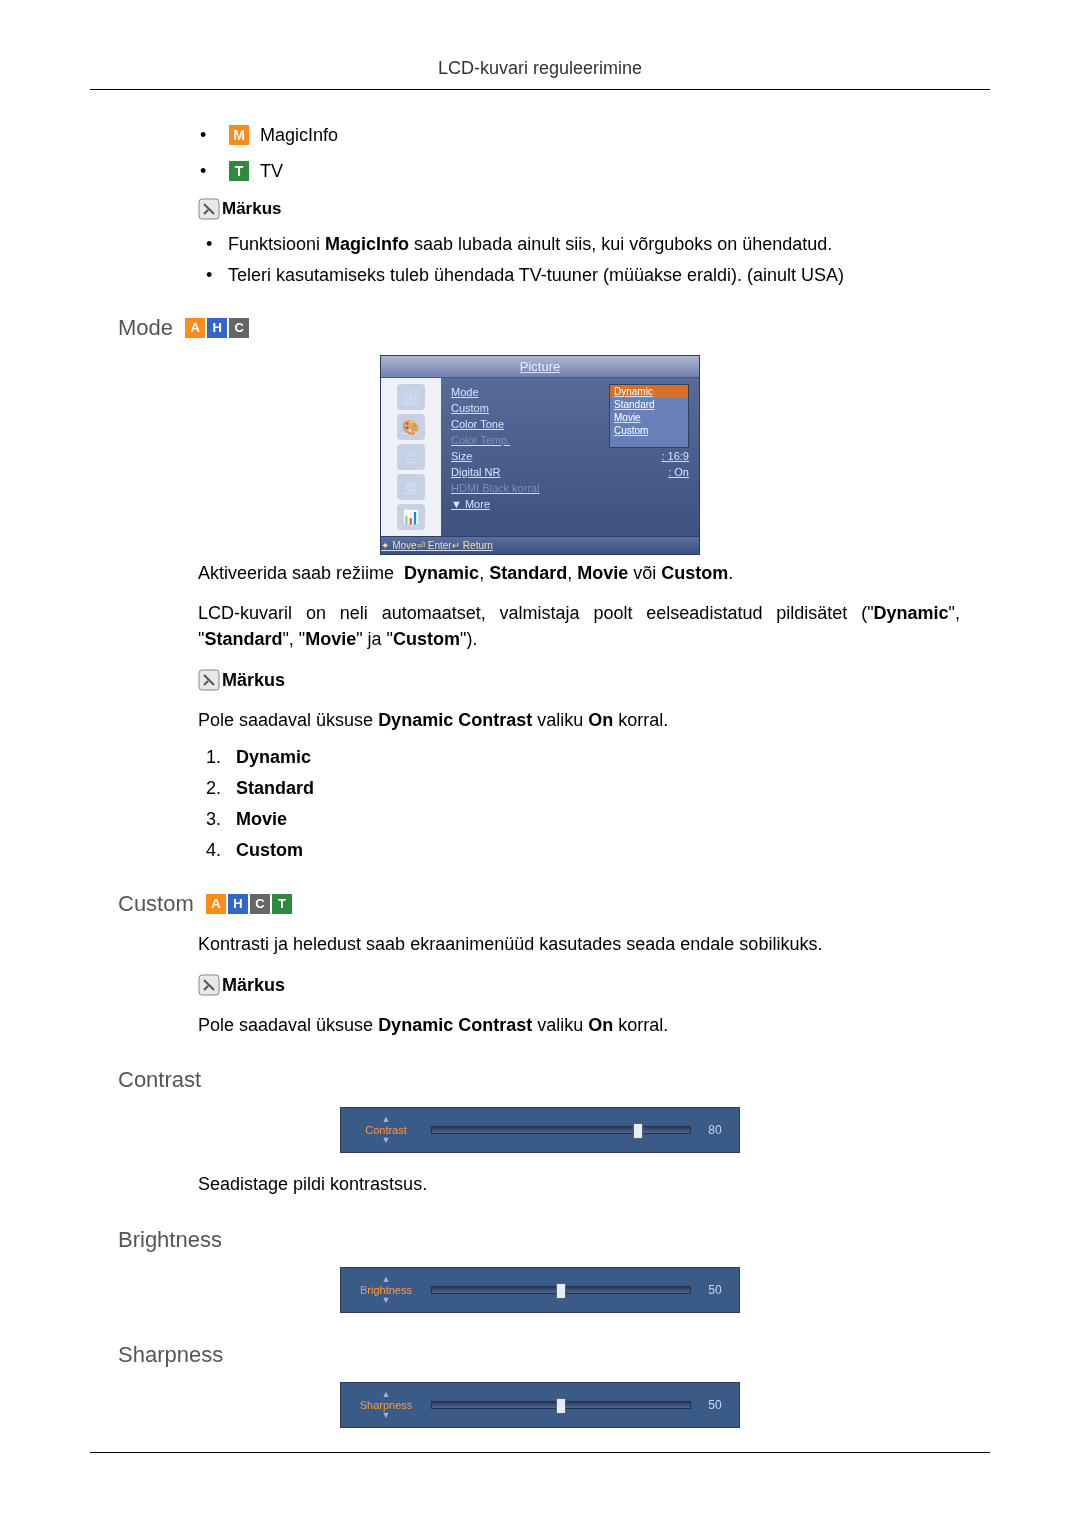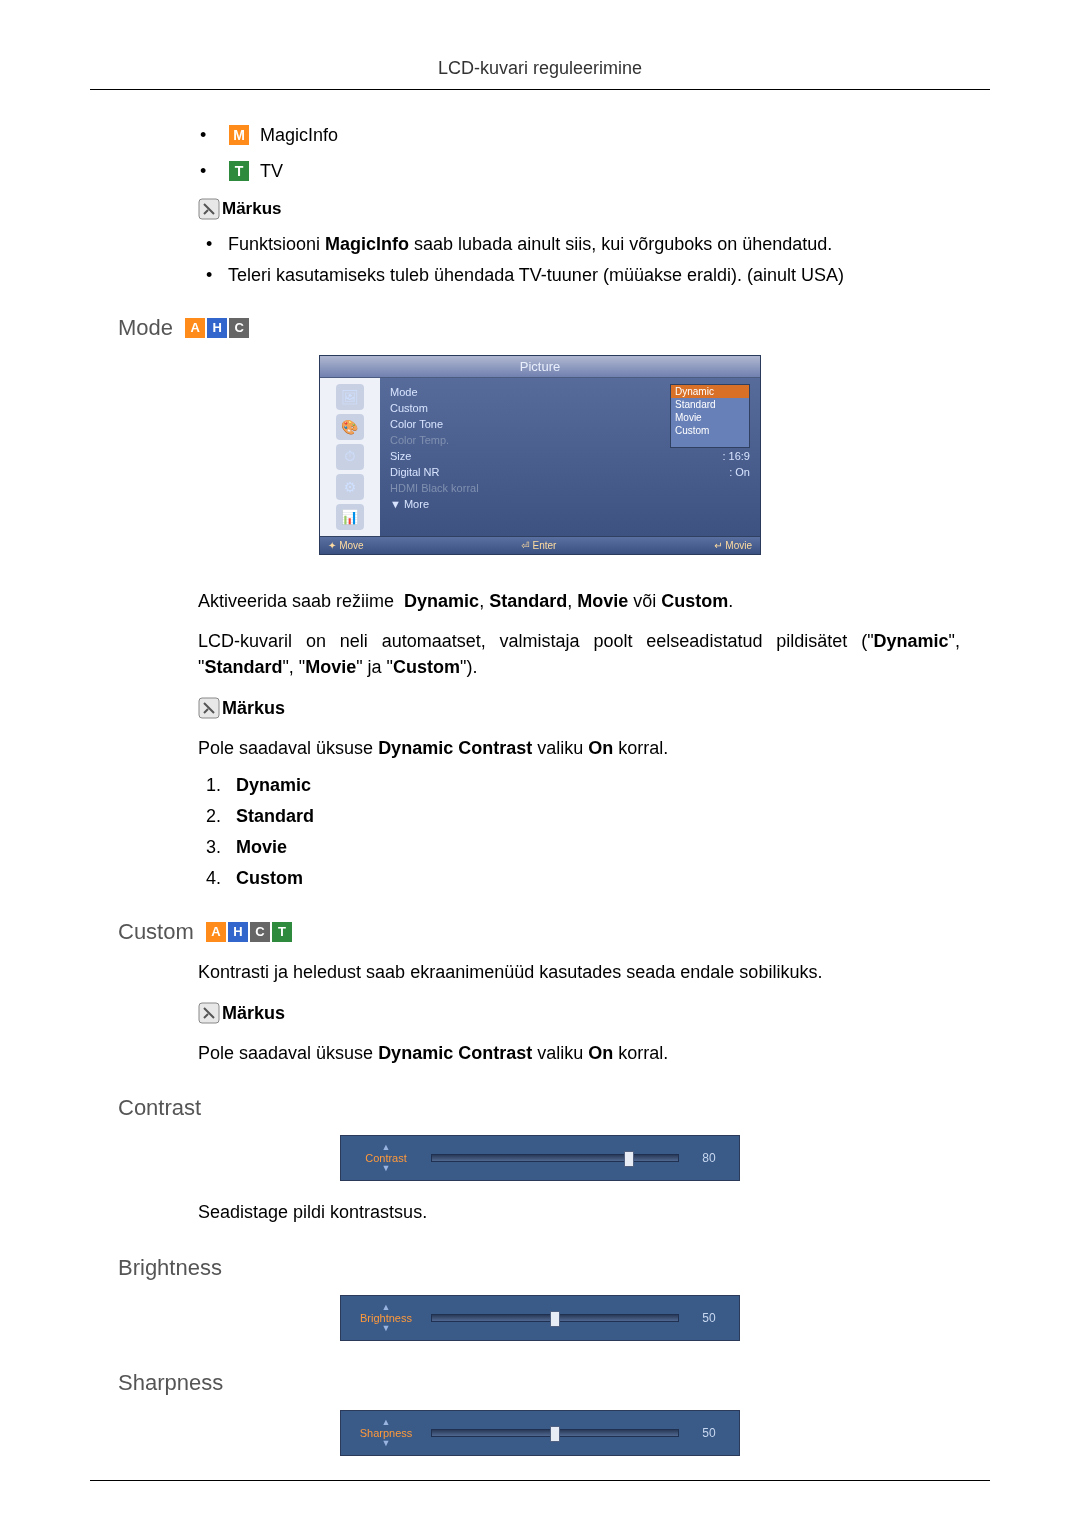--- a/index.html
+++ b/index.html
@@ -73,26 +73,27 @@
     width: 20px; height: 20px;
     display: inline-flex; align-items: center; justify-content: center;
     color: #fff; font-size: 13px; font-weight: bold;
     font-family: Arial, sans-serif;
   }
   .badge-A { background: #ff8c1a; }
   .badge-H { background: #3366cc; }
   .badge-C { background: #666; }
   .badge-T { background: #2e8b3d; }
   .menu-img {
-    margin: 0 auto 33px auto;
-    width: 442px;
+    margin: 0 auto 5px auto;
+    width: 320px;
     background: linear-gradient(#5a6f9e, #3a4f7e);
     border: 1px solid #2a3a5a;
     font-size: 11px;
     color: #cfe0ff;
+    text-decoration: underline;
   }
   .menu-header {
     background: linear-gradient(#b0b8d0, #7080b0);
     text-align: center;
     color: #e8eefc;
     font-size: 13px;
     padding: 3px 0;
     border-bottom: 1px solid #4a5a80;
   }
   .menu-body { display: flex; }
@@ -119,23 +120,23 @@
     border: 1px solid #304060;
     padding: 0;
     font-size: 10px;
     margin-left: auto;
     width: 80px;
   }
   .menu-dropdown div { padding: 1px 4px; color:#fff; }
   .menu-dropdown .sel { background: #d87028; }
   .menu-footer {
     background: linear-gradient(#5a70a0, #3a5080);
-    display: flex; justify-content: space-between;
+    display: flex; justify-content: flex-start;
     font-size: 10px; color: #ffdca0;
-    padding: 3px 8px; border-top: 1px solid #304060;
+    padding: 3px 0; border-top: 1px solid #304060;
   }
   .body-text {
     font-size: 18px;
     margin-left: 88px;
     margin-right: 10px;
     line-height: 1.45;
     text-align: justify;
     margin-bottom: 14px;
   }
   .num-list { list-style: none; margin-left: 96px; }
@@ -163,21 +164,21 @@
     position: relative;
     border: 1px solid #203050;
   }
   .slider-thumb {
     position: absolute; top: -4px;
     width: 10px; height: 16px;
     background: #e8ecf4;
     border: 1px solid #506080;
   }
   .slider-val {
-    width: 60px; text-align: center;
+    width: 48px; text-align: center;
     color: #c8d8f0; font-size: 12px;
   }
   .footer-line { border-top: 1px solid #000; margin: 24px 0 0 0; }
   b { font-weight: bold; }
 </style>
 </head>
 <body>
 
 <div class="page">
   <div class="header-title">LCD-kuvari reguleerimine</div>
@@ -274,21 +275,21 @@
               <span class="k">HDMI Black korral</span>
             </div>
           <div class="menu-row">
               <span class="k">▼   More</span>
             </div>
         </div>
       </div>
       <div class="menu-footer">
         <span>✦ Move</span>
           <span>⏎ Enter</span>
-          <span>↵ Movie</span>
+          <span>↵ Return</span>
       </div>
     </div>
 
     <div class="body-text">
       Aktiveerida saab režiime&nbsp; <b>Dynamic</b>, <b>Standard</b>, <b>Movie</b> või <b>Custom</b>.
     </div>
     <div class="body-text">
       LCD-kuvaril on neli automaatset, valmistaja poolt eelseadistatud pildisätet ("<b>Dynamic</b>", "<b>Standard</b>", "<b>Movie</b>" ja "<b>Custom</b>").
     </div>
     <div class="body-text note-heading-inner" style="margin-left:88px;">

